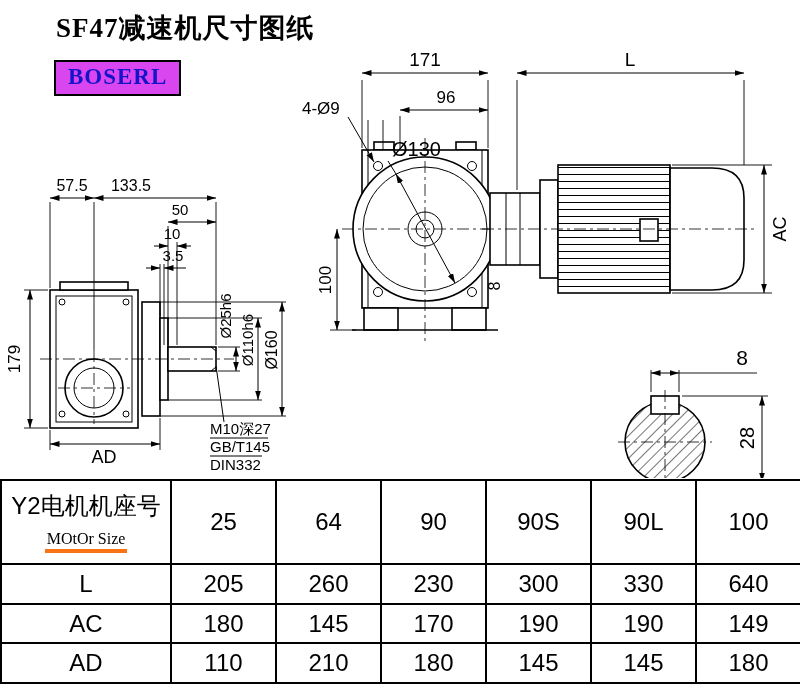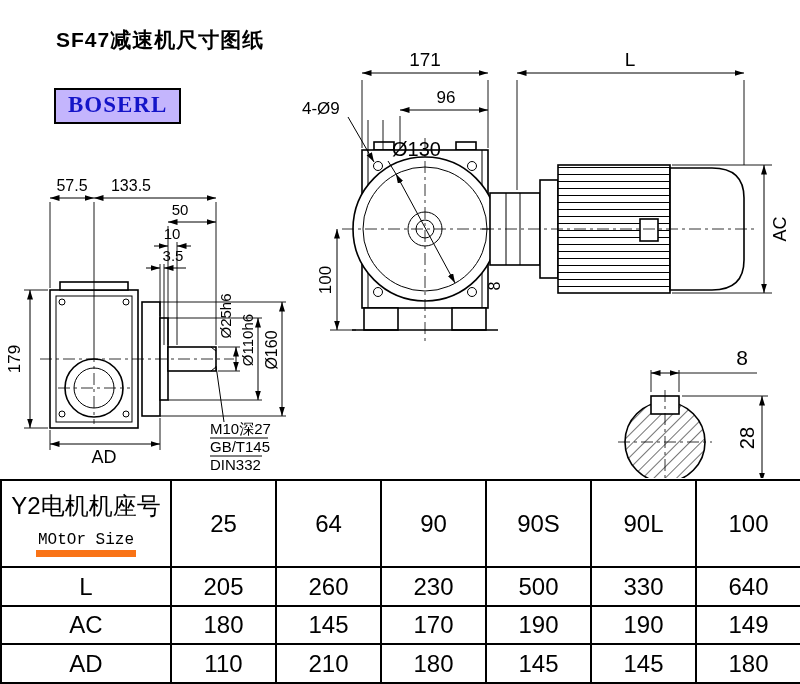--- a/index.html
+++ b/index.html
@@ -1,40 +1,40 @@
 <!DOCTYPE html>
 <html><head>
 <meta charset="utf-8">
 <style>
   html,body{margin:0;padding:0;background:#ffffff;}
   .page{position:relative;width:800px;height:684px;background:#ffffff;overflow:hidden;
         font-family:"Liberation Sans",sans-serif;color:#000;}
-  .title{position:absolute;left:56px;top:10px;font-size:21px;font-weight:bold;
-         letter-spacing:1px;font-family:Liberation Sans, sans-serif;margin-top:16px;}
-  .brand-box{position:absolute;left:54px;top:60px;border:2px solid #000;background:#c4b5fd;
-             padding:2px 12px 4px 12px;margin-top:28px;}
+  .title{position:absolute;left:56px;top:10px;font-size:27px;font-weight:bold;
+         letter-spacing:1px;font-family:Liberation Serif, serif;}
+  .brand-box{position:absolute;left:54px;top:60px;border:2px solid #000;background:#d946ef;
+             padding:2px 12px 4px 12px;}
   .brand-box span{font-family:"Liberation Serif",serif;font-weight:bold;font-size:23px;
                   color:#1414c8;letter-spacing:1px;}
   svg.drawing{position:absolute;left:0;top:0;}
   
   .ol{fill:#fff;stroke:#000;stroke-width:1.6;}
   .oln{fill:none;stroke:#000;stroke-width:1.6;}
   .il{fill:none;stroke:#000;stroke-width:1;}
   .dim{fill:none;stroke:#000;stroke-width:1;}
   .ext{fill:none;stroke:#000;stroke-width:0.9;}
   .cl{fill:none;stroke:#000;stroke-width:0.8;stroke-dasharray:12 4 3 4;}
   text.d{font-family:"Liberation Sans",sans-serif;fill:#000;}
   
   table.size-table{position:absolute;left:0;top:479px;width:800px;height:205px;
                    border-collapse:collapse;table-layout:fixed;}
   table.size-table td{border:2px solid #000;text-align:center;vertical-align:middle;
                       font-size:24px;padding:0;}
   td.hdr-label{font-size:17px;line-height:1.25;}
-  .hdr-en{font-family:Liberation Mono, monospace;font-size:16px;display:inline-block;
-          border-bottom:7px solid #f97316;padding:0 2px;}
+  .hdr-en{font-family:Liberation Serif, serif;font-size:16px;display:inline-block;
+          border-bottom:4px solid #f97316;padding:0 2px;}
 </style>
 </head>
 <body>
 
 <div class="page">
 
   <div class="title">SF47减速机尺寸图纸</div>
 
   <div class="brand-box">
     <span>BOSERL</span>
@@ -239,21 +239,21 @@
         <td>90</td>
         <td>90S</td>
         <td>90L</td>
         <td>100</td>
       </tr>
       <tr>
         <td>L</td>
         <td>205</td>
         <td>260</td>
         <td>230</td>
-        <td>500</td>
+        <td>300</td>
         <td>330</td>
         <td>640</td>
       </tr>
       <tr>
         <td>AC</td>
         <td>180</td>
         <td>145</td>
         <td>170</td>
         <td>190</td>
         <td>190</td>

